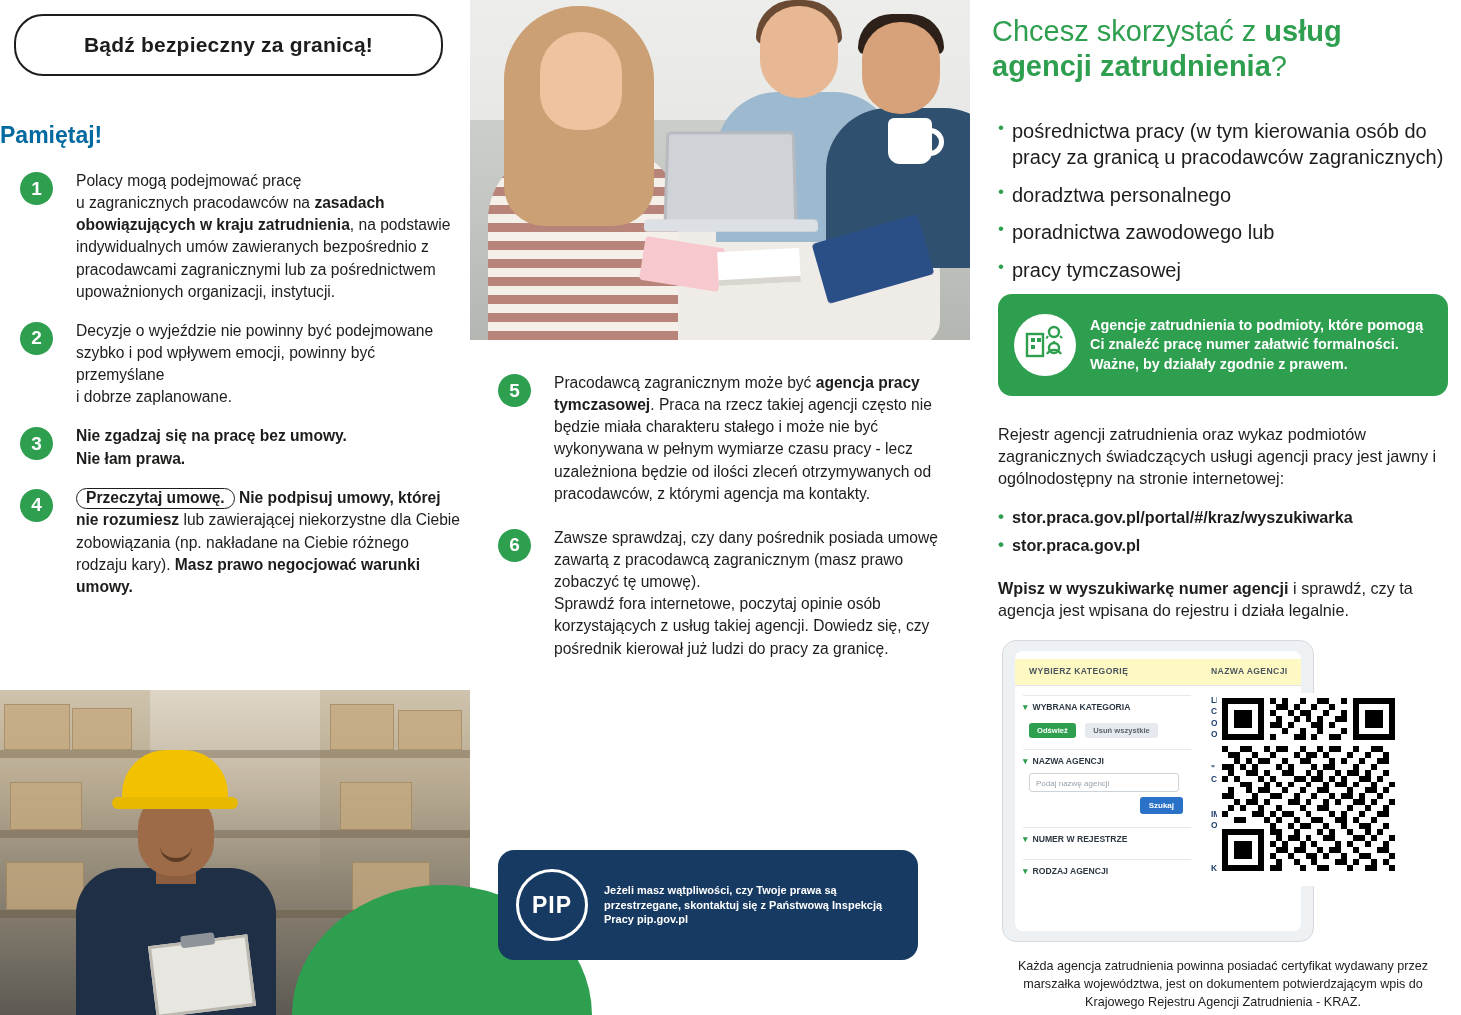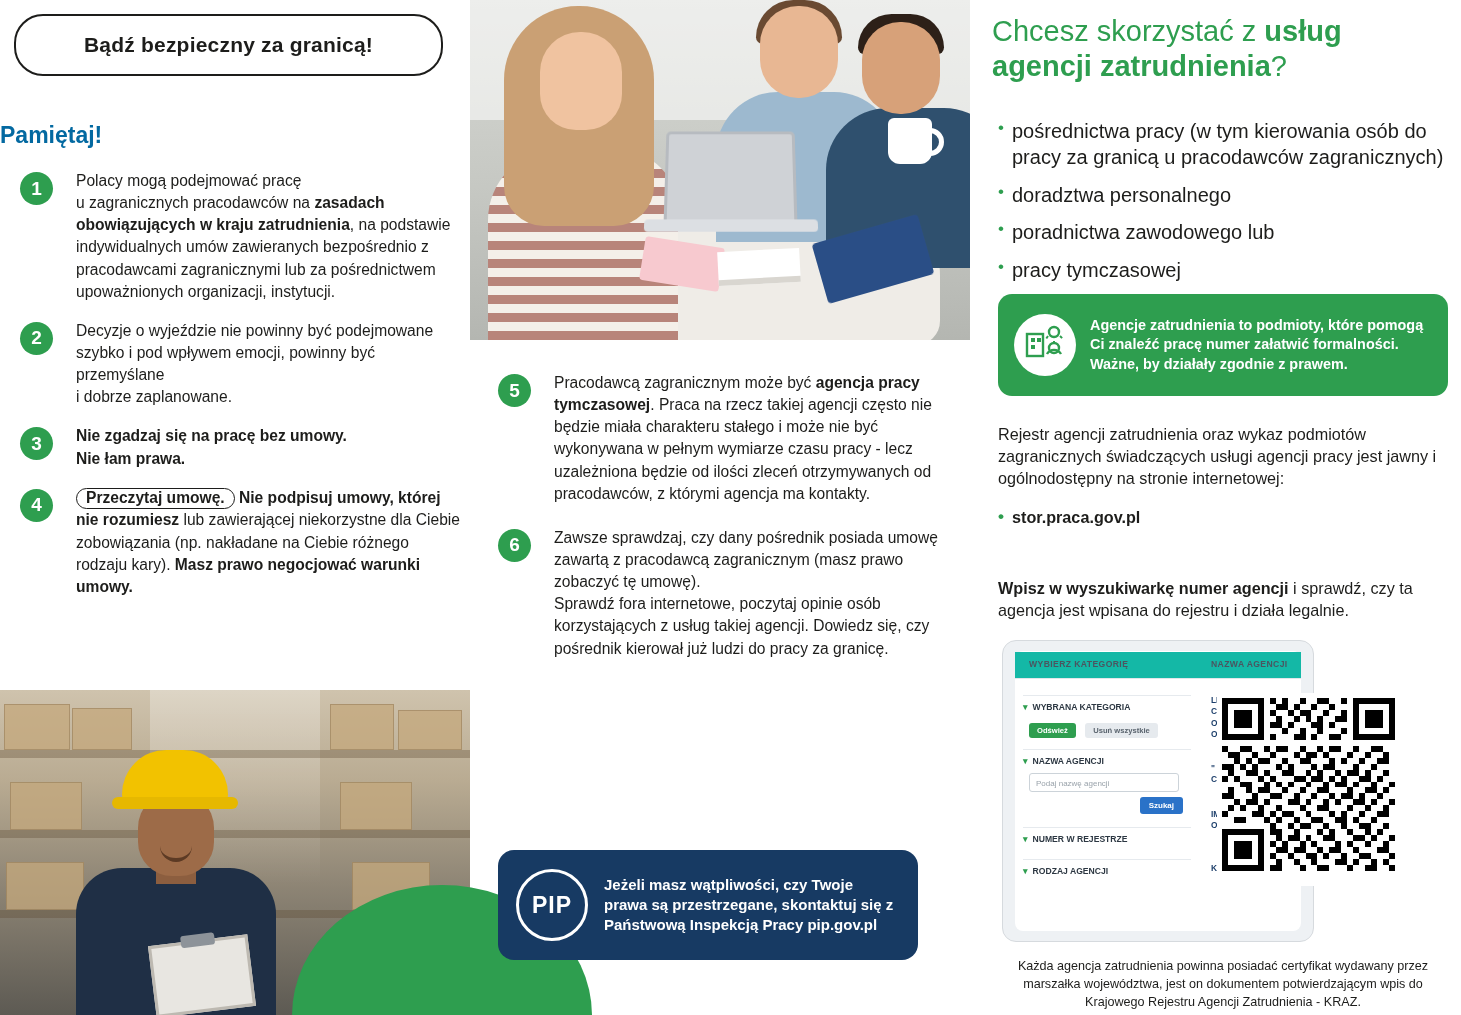--- a/index.html
+++ b/index.html
@@ -130,21 +130,21 @@
   .pip-box{
     position:absolute;left:28px;top:850px;width:420px;height:110px;
     background:#173a63;border-radius:16px;color:#fff;
     display:flex;align-items:center;gap:16px;padding:0 18px;box-sizing:border-box;
   }
   .pip-logo{
     width:66px;height:66px;border-radius:50%;border:3px solid #fff;flex:0 0 auto;
     display:flex;align-items:center;justify-content:center;
     font-weight:bold;font-size:23px;letter-spacing:1px;
   }
-  .pip-text{font-size:15px;line-height:1.33;font-weight:bold;}
+  .pip-text{font-size:11px;line-height:1.33;font-weight:bold;}
 
   
   .col-right{position:absolute;left:970px;top:0;width:491px;height:1015px;}
   .r-title{
     position:absolute;left:22px;top:14px;width:450px;
     color:#2e9e4f;font-size:29px;line-height:1.22;font-weight:normal;
   }
   .r-title .b{font-weight:bold;}
   .r-bullets{position:absolute;left:28px;top:118px;width:450px;}
   .r-bullet{position:relative;padding-left:14px;font-size:20px;line-height:1.32;margin-bottom:11px;}
@@ -162,21 +162,21 @@
   .r-links{position:absolute;left:28px;top:508px;width:450px;}
   .r-link{position:relative;padding-left:14px;font-size:16.2px;font-weight:bold;margin-bottom:9px;}
   .r-link:before{content:"•";position:absolute;left:0;top:-1px;color:#2e9e4f;font-size:17px;}
   .r-wpisz{position:absolute;left:28px;top:578px;width:460px;font-size:16.2px;line-height:1.35;}
 
   .screens{
     position:absolute;left:32px;top:640px;width:310px;height:300px;
     background:#eef1f4;border:1px solid #d6dade;border-radius:14px;overflow:hidden;
   }
   .sc-inner{position:absolute;left:12px;top:10px;right:12px;bottom:10px;background:#fff;border-radius:8px;}
-  .sc-hdr{position:absolute;left:0;top:1px;width:100%;height:26px;background:#14b8a6;border-bottom:1px solid #e2e6ea;}
+  .sc-hdr{position:absolute;left:0;top:8px;width:100%;height:26px;background:#fef9c3;border-bottom:1px solid #e2e6ea;}
   .sc-hdr span{position:absolute;top:7px;font-size:8.6px;font-weight:bold;color:#4b5560;letter-spacing:.4px;}
   .sc-col1{left:14px;}
   .sc-col2{left:196px;}
   .sc-row{position:absolute;left:8px;width:168px;border-top:1px solid #e6eaee;padding-top:6px;font-size:8.6px;font-weight:bold;color:#2c3742;}
   .sc-chev{display:inline-block;color:#2e9e4f;margin-right:5px;font-size:9px;}
   .sc-btn{
     display:inline-block;background:#2e9e4f;color:#fff;font-size:7.6px;font-weight:bold;
     padding:3px 8px;border-radius:3px;margin-right:5px;
   }
   .sc-btn.gray{background:#e6eaee;color:#5a646e;}
@@ -312,20 +312,21 @@
         <path d="M40 27 v2 M46 22 l4 4 M34 22 l-2 3" stroke="#2e9e4f" stroke-width="2" fill="none" stroke-dasharray="3 3"></path>
         <path d="M33 40 a8 8 0 0 1 14 0" fill="none" stroke="#2e9e4f" stroke-width="2.4"></path>
       </svg>
     </div>
     <div class="r-gb-text">Agencje zatrudnienia to podmioty, które pomogą Ci znaleźć pracę numer załatwić formalności. Ważne, by działały zgodnie z prawem.</div>
   </div>
 
   <div class="r-para">Rejestr agencji zatrudnienia oraz wykaz podmiotów zagranicznych świadczących usługi agencji pracy jest jawny i ogólnodostępny na stronie internetowej:</div>
 
   <div class="r-links" id="right-links">
+      <div class="r-link">stor.praca.gov.pl/portal/#/kraz/wyszukiwarka</div>
       <div class="r-link">stor.praca.gov.pl</div>
     </div>
 
   <div class="r-wpisz">
     <span class="b">Wpisz w wyszukiwarkę numer agencji</span><span> i sprawdź, czy ta agencja jest wpisana do rejestru i działa legalnie.</span>
   </div>
 
   <div class="screens">
     <div class="sc-inner">
       <div class="sc-hdr">

